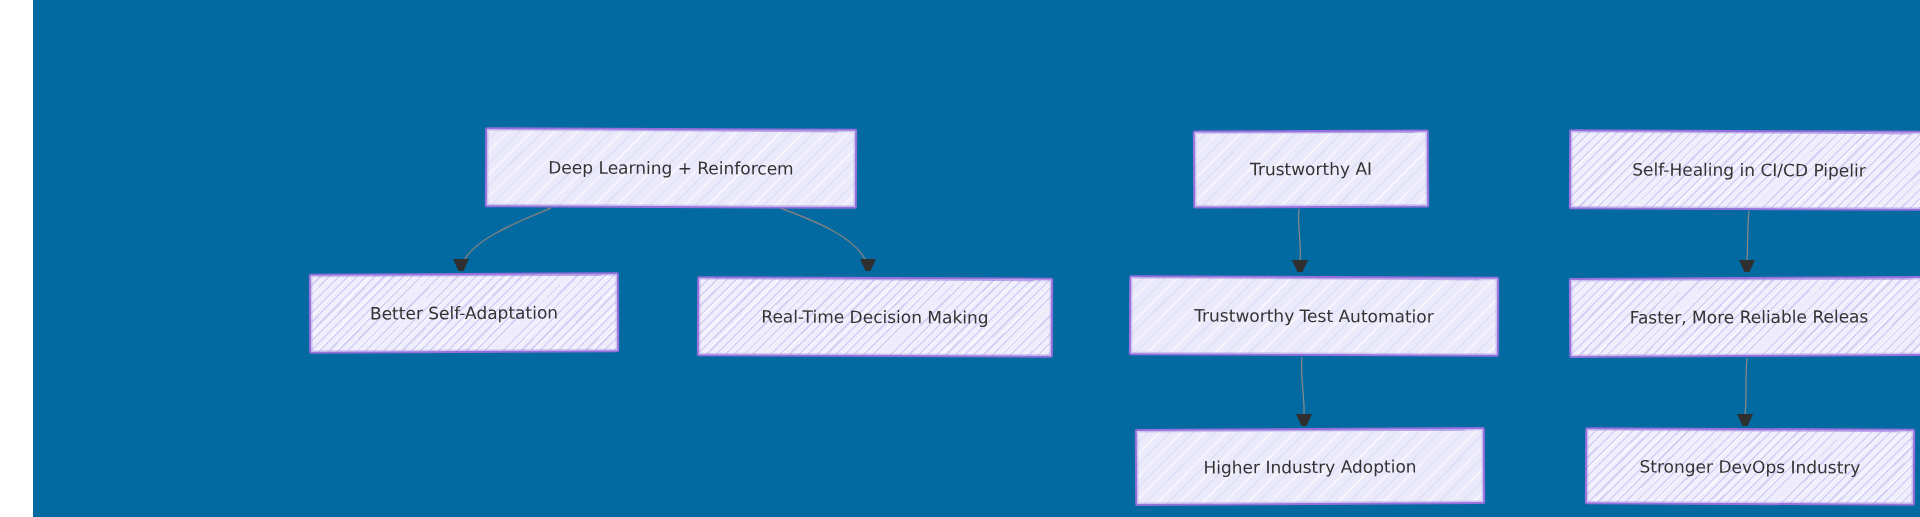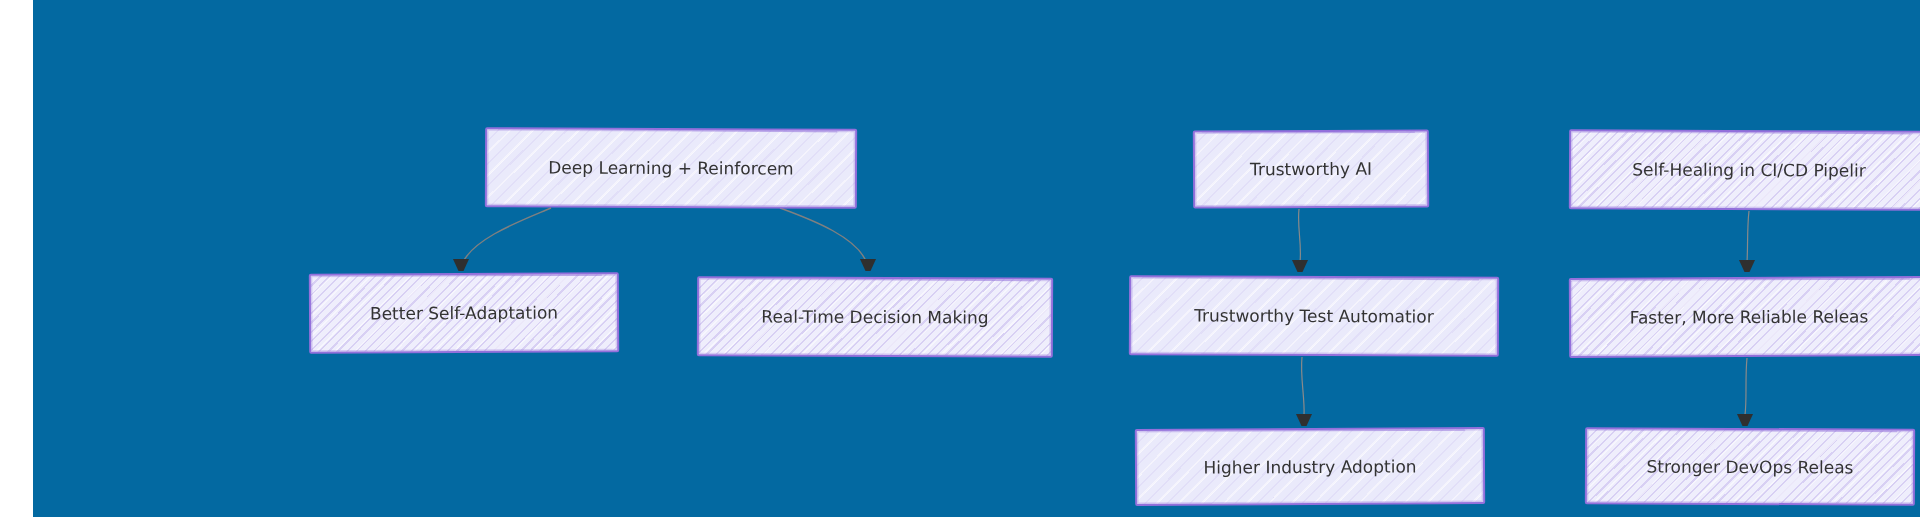--- a/index.html
+++ b/index.html
@@ -121,16 +121,16 @@
 
   <div class="node hatch-strong tilt-b" style="left:1536px; top:130px; width:360px; height:80px;">
     <span class="label">Self-Healing in CI/CD Pipelir</span>
   </div>
 
   <div class="node hatch-strong tilt-a" style="left:1536px; top:277px; width:360px; height:80px;">
     <span class="label">Faster, More Reliable Releas</span>
   </div>
 
   <div class="node hatch-strong tilt-b" style="left:1552px; top:428px; width:330px; height:77px;">
-    <span class="label">Stronger DevOps Releas</span>
+    <span class="label">Stronger DevOps Industry</span>
   </div>
 
 </div>
 
 </body></html>

